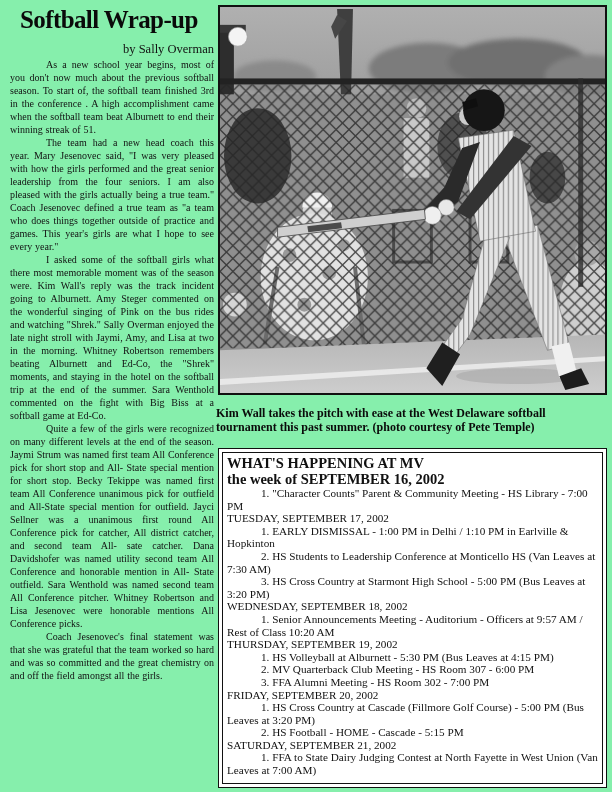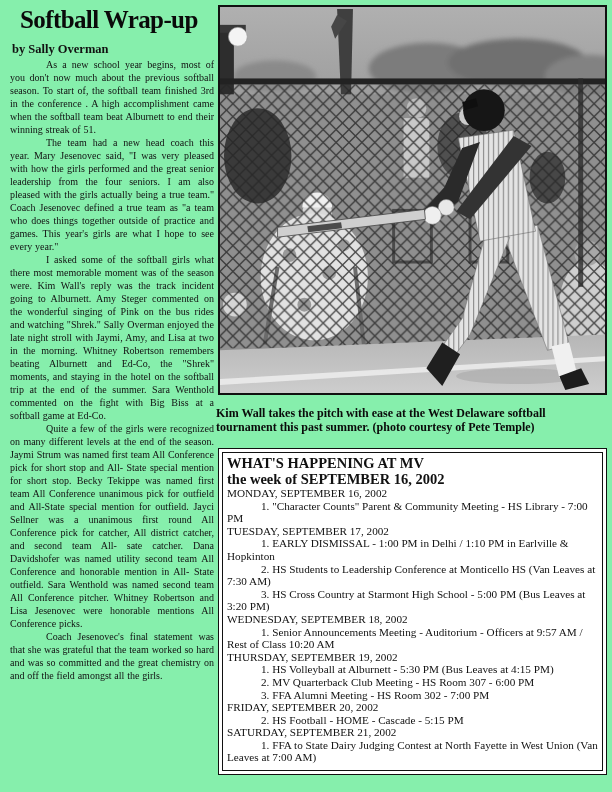--- a/index.html
+++ b/index.html
@@ -8,21 +8,21 @@
     background:#86efac; color:#111;
     font-family:"Liberation Serif", serif;
     overflow:hidden;
   }
   
   .left-col { position:absolute; left:10px; top:6px; width:204px; }
   .headline {
     font-size:25px; font-weight:bold; letter-spacing:-0.6px;
     margin:0 0 8px 10px; white-space:nowrap; color:#0a0a0a;
   }
-  .byline { font-weight:bold; font-size:12.5px; margin:0 0 1px 2px; }
+  .byline { font-weight:normal; font-size:12.5px; margin:0 0 1px 2px;text-align:right; }
   .body-p {
     margin:0; font-size:10px; line-height:13px;
     text-align:justify; text-indent:36px; word-spacing:0.3px;
   }
   
   .photo-frame {
     position:absolute; left:218px; top:5px; width:389px; height:390px;
     border:2px solid #111; box-sizing:border-box; background:#9a9a9a;
   }
   .photo-frame svg { display:block; width:100%; height:100%; }
@@ -150,37 +150,37 @@
     </svg>
   </div>
 
   <div class="caption">Kim Wall takes the pitch with ease at the West Delaware softball tournament this past summer. (photo courtesy of Pete Temple)</div>
 
   <div class="box-outer">
     <div class="box-inner">
       <div class="box-title">WHAT'S HAPPENING AT MV</div>
       <div class="box-subtitle">the week of  SEPTEMBER 16, 2002</div>
 
-      <div class="day-label">MONDAY, SEPTEMBER 16, 2002</div>
       <p class="sched-item">1.  "Character Counts" Parent &amp; Community Meeting - HS Library - 7:00 PM</p>
 
       <div class="day-label">TUESDAY, SEPTEMBER 17, 2002</div>
       <p class="sched-item">1. EARLY DISMISSAL - 1:00 PM in Delhi / 1:10 PM in Earlville &amp; Hopkinton</p>
       <p class="sched-item">2. HS Students to Leadership Conference at Monticello HS (Van Leaves at 7:30 AM)</p>
       <p class="sched-item">3. HS Cross Country at Starmont High School - 5:00 PM (Bus Leaves at 3:20 PM)</p>
 
       <div class="day-label">WEDNESDAY, SEPTEMBER 18, 2002</div>
       <p class="sched-item">1. Senior Announcements Meeting - Auditorium - Officers at 9:57 AM / Rest of Class 10:20 AM</p>
 
       <div class="day-label">THURSDAY, SEPTEMBER 19, 2002</div>
       <p class="sched-item">1. HS Volleyball at Alburnett - 5:30 PM (Bus Leaves at 4:15 PM)</p>
       <p class="sched-item">2. MV Quarterback Club Meeting - HS Room 307 - 6:00 PM</p>
       <p class="sched-item">3. FFA Alumni Meeting - HS Room 302 - 7:00 PM</p>
 
       <div class="day-label">FRIDAY, SEPTEMBER 20, 2002</div>
+      <p class="sched-item">1. HS Cross Country at Cascade (Fillmore Golf Course) - 5:00 PM (Bus Leaves at 3:20 PM)</p>
       <p class="sched-item">2. HS Football - HOME - Cascade - 5:15 PM</p>
 
       <div class="day-label">SATURDAY, SEPTEMBER 21, 2002</div>
       <p class="sched-item">1.  FFA to State Dairy Judging Contest at North Fayette in West Union (Van Leaves at 7:00 AM)</p>
 
     </div>
   </div>
 
 </div>
 

